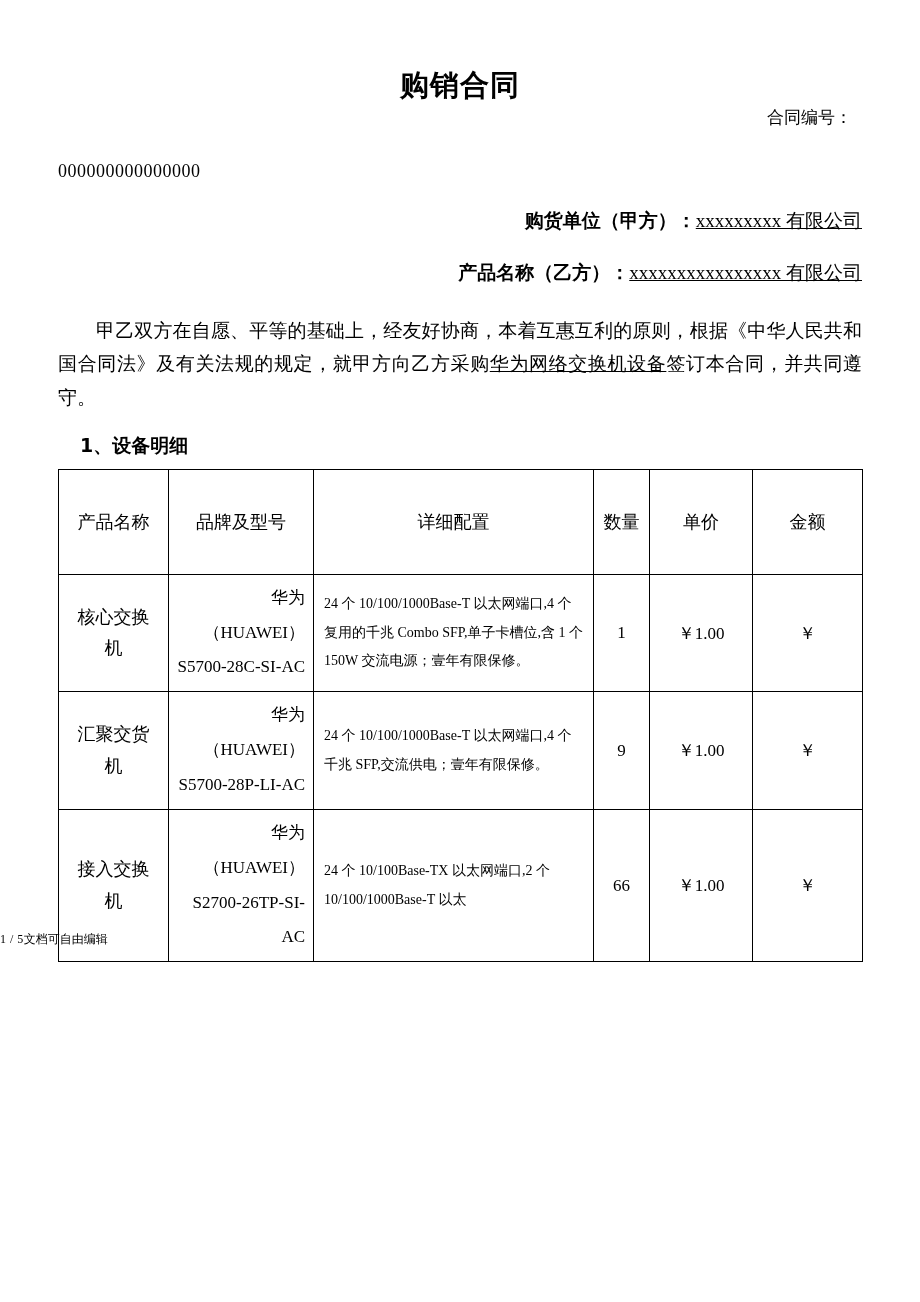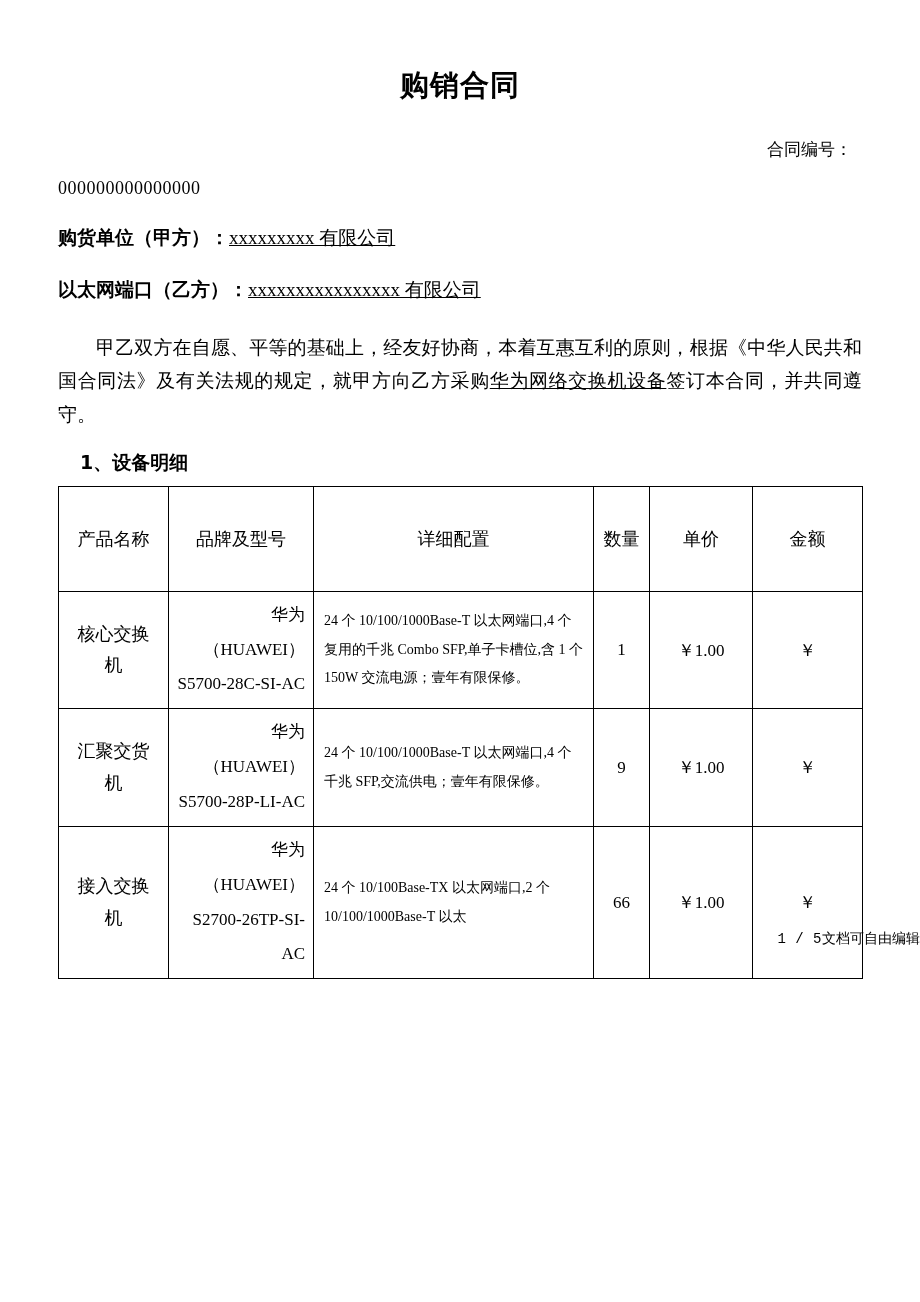--- a/index.html
+++ b/index.html
@@ -26,35 +26,35 @@
     text-align: center;
     font-size: 29px;
     font-weight: bold;
     letter-spacing: 1px;
     margin: 22px 0 0 0;
     font-family: "DejaVu Sans", "Liberation Sans", sans-serif;
   }
   .contract-no {
     text-align: right;
     font-size: 17px;
-    margin-top: 32px;
     padding-right: 10px;
     font-family: "Liberation Serif", serif;
   }
   .contract-no-value {
     font-size: 18px;
-    margin-top: 17px;
+    margin-top: 32px;
     letter-spacing: 0.5px;
     font-family: "Liberation Serif", serif;
   }
   .party-line {
     font-size: 19px;
     font-weight: bold;
     margin-top: 26px;
     font-family: "DejaVu Sans", "Liberation Sans", sans-serif;
+    text-align: right;
   }
   .party-line .party-label {
     font-weight: bold;
   }
   .party-line .party-value {
     text-decoration: underline;
     font-weight: normal;
     font-family: "Liberation Serif", serif;
     font-size: 19px;
   }
@@ -125,43 +125,43 @@
   }
   .cell-amount { text-align: center; }
   .qty-head {
     line-height: 1.25;
   }
   .footer {
     position: absolute;
     left: 0;
     right: 0;
     bottom: 10px;
-    text-align: right;
-    font-size: 14px;
-    font-family: Liberation Mono, monospace;
+    text-align: left;
+    font-size: 12px;
+    font-family: Liberation Serif, serif;
   }
   .footer .pg { letter-spacing: 0.5px; }
 </style>
 </head>
 <body>
 
 <div class="page">
 
   <h1 class="doc-title">购销合同</h1>
 
   <div class="contract-no">合同编号：</div>
 
   <div class="contract-no-value">000000000000000</div>
 
   <div class="party-line">
     <span class="party-label">购货单位（甲方）：</span><span class="party-value">xxxxxxxxx 有限公司</span>
   </div>
 
   <div class="party-line">
-    <span class="party-label">以太网端口（乙方）：</span><span class="party-value">xxxxxxxxxxxxxxxx 有限公司</span>
+    <span class="party-label">产品名称（乙方）：</span><span class="party-value">xxxxxxxxxxxxxxxx 有限公司</span>
   </div>
 
   <p class="para">
     <span>甲乙双方在自愿、平等的基础上，经友好协商，本着互惠互利的原则，根据《中华人民共和国合同法》及有关法规的规定，就甲方向乙方采购</span><span class="underline-emph">华为网络交换机设备</span><span>签订本合同，并共同遵守。</span>
   </p>
 
   <div class="section-title">1、设备明细</div>
 
   <table class="spec">
     <colgroup>

